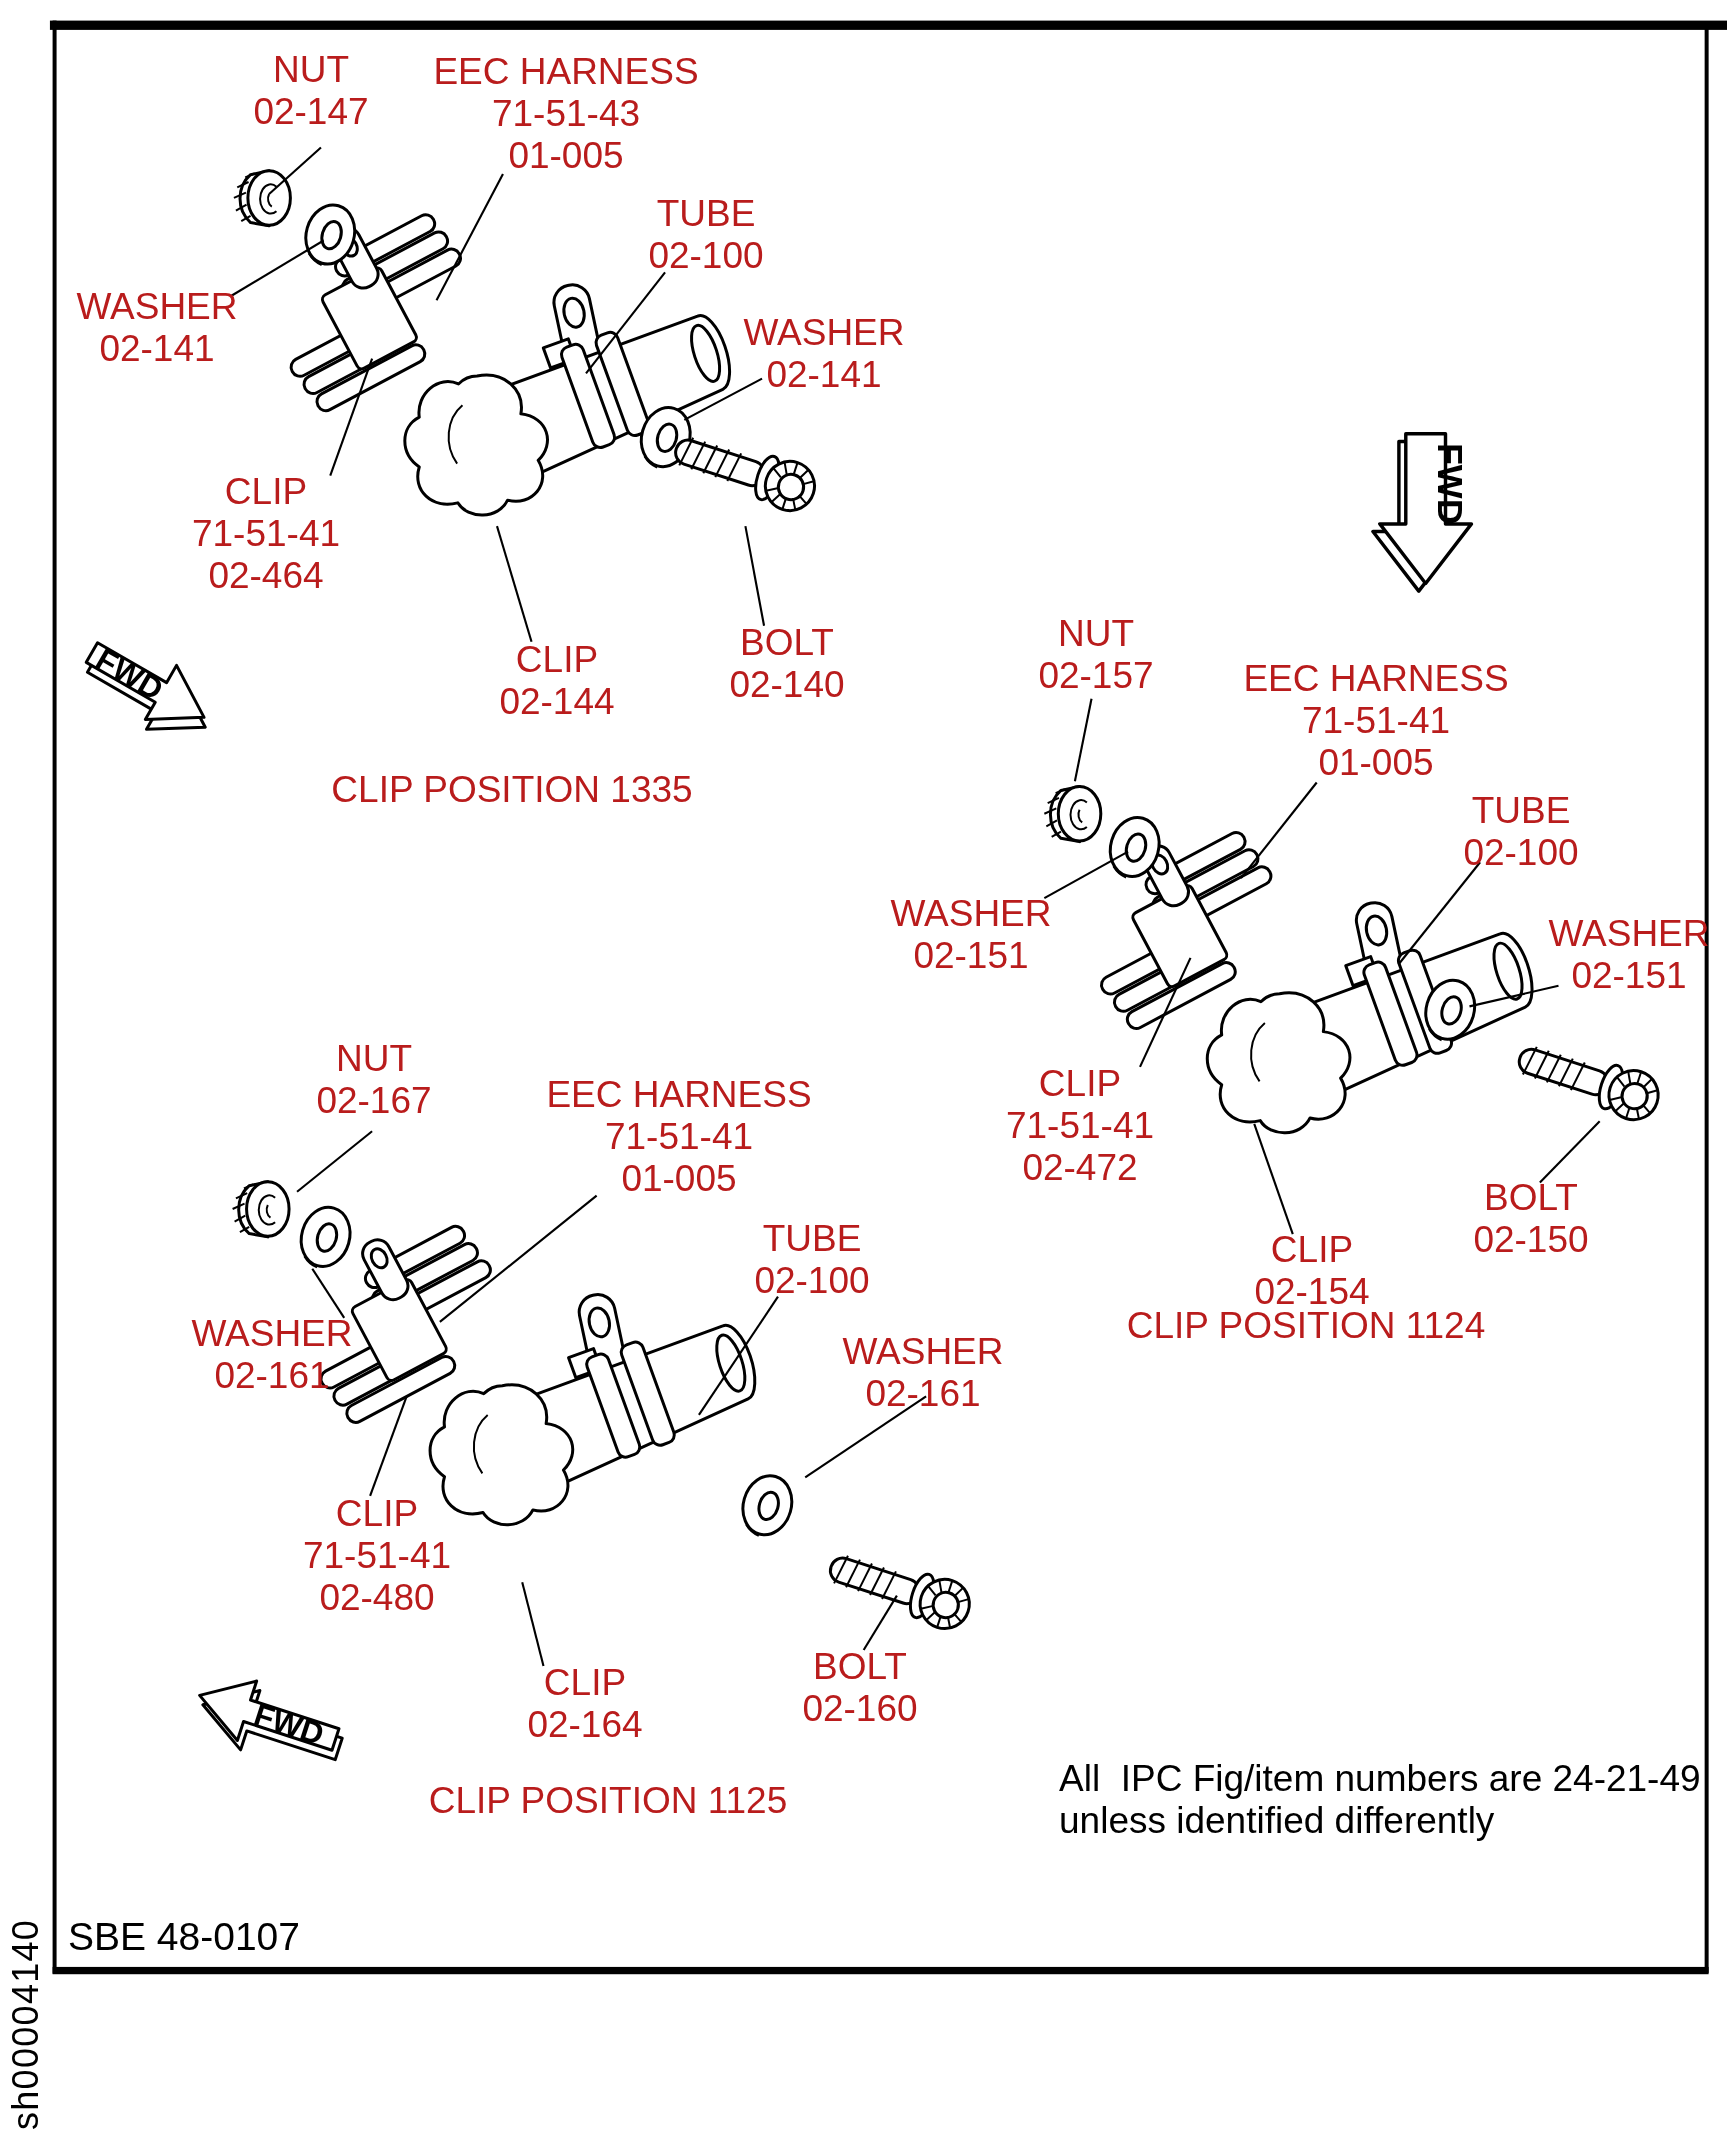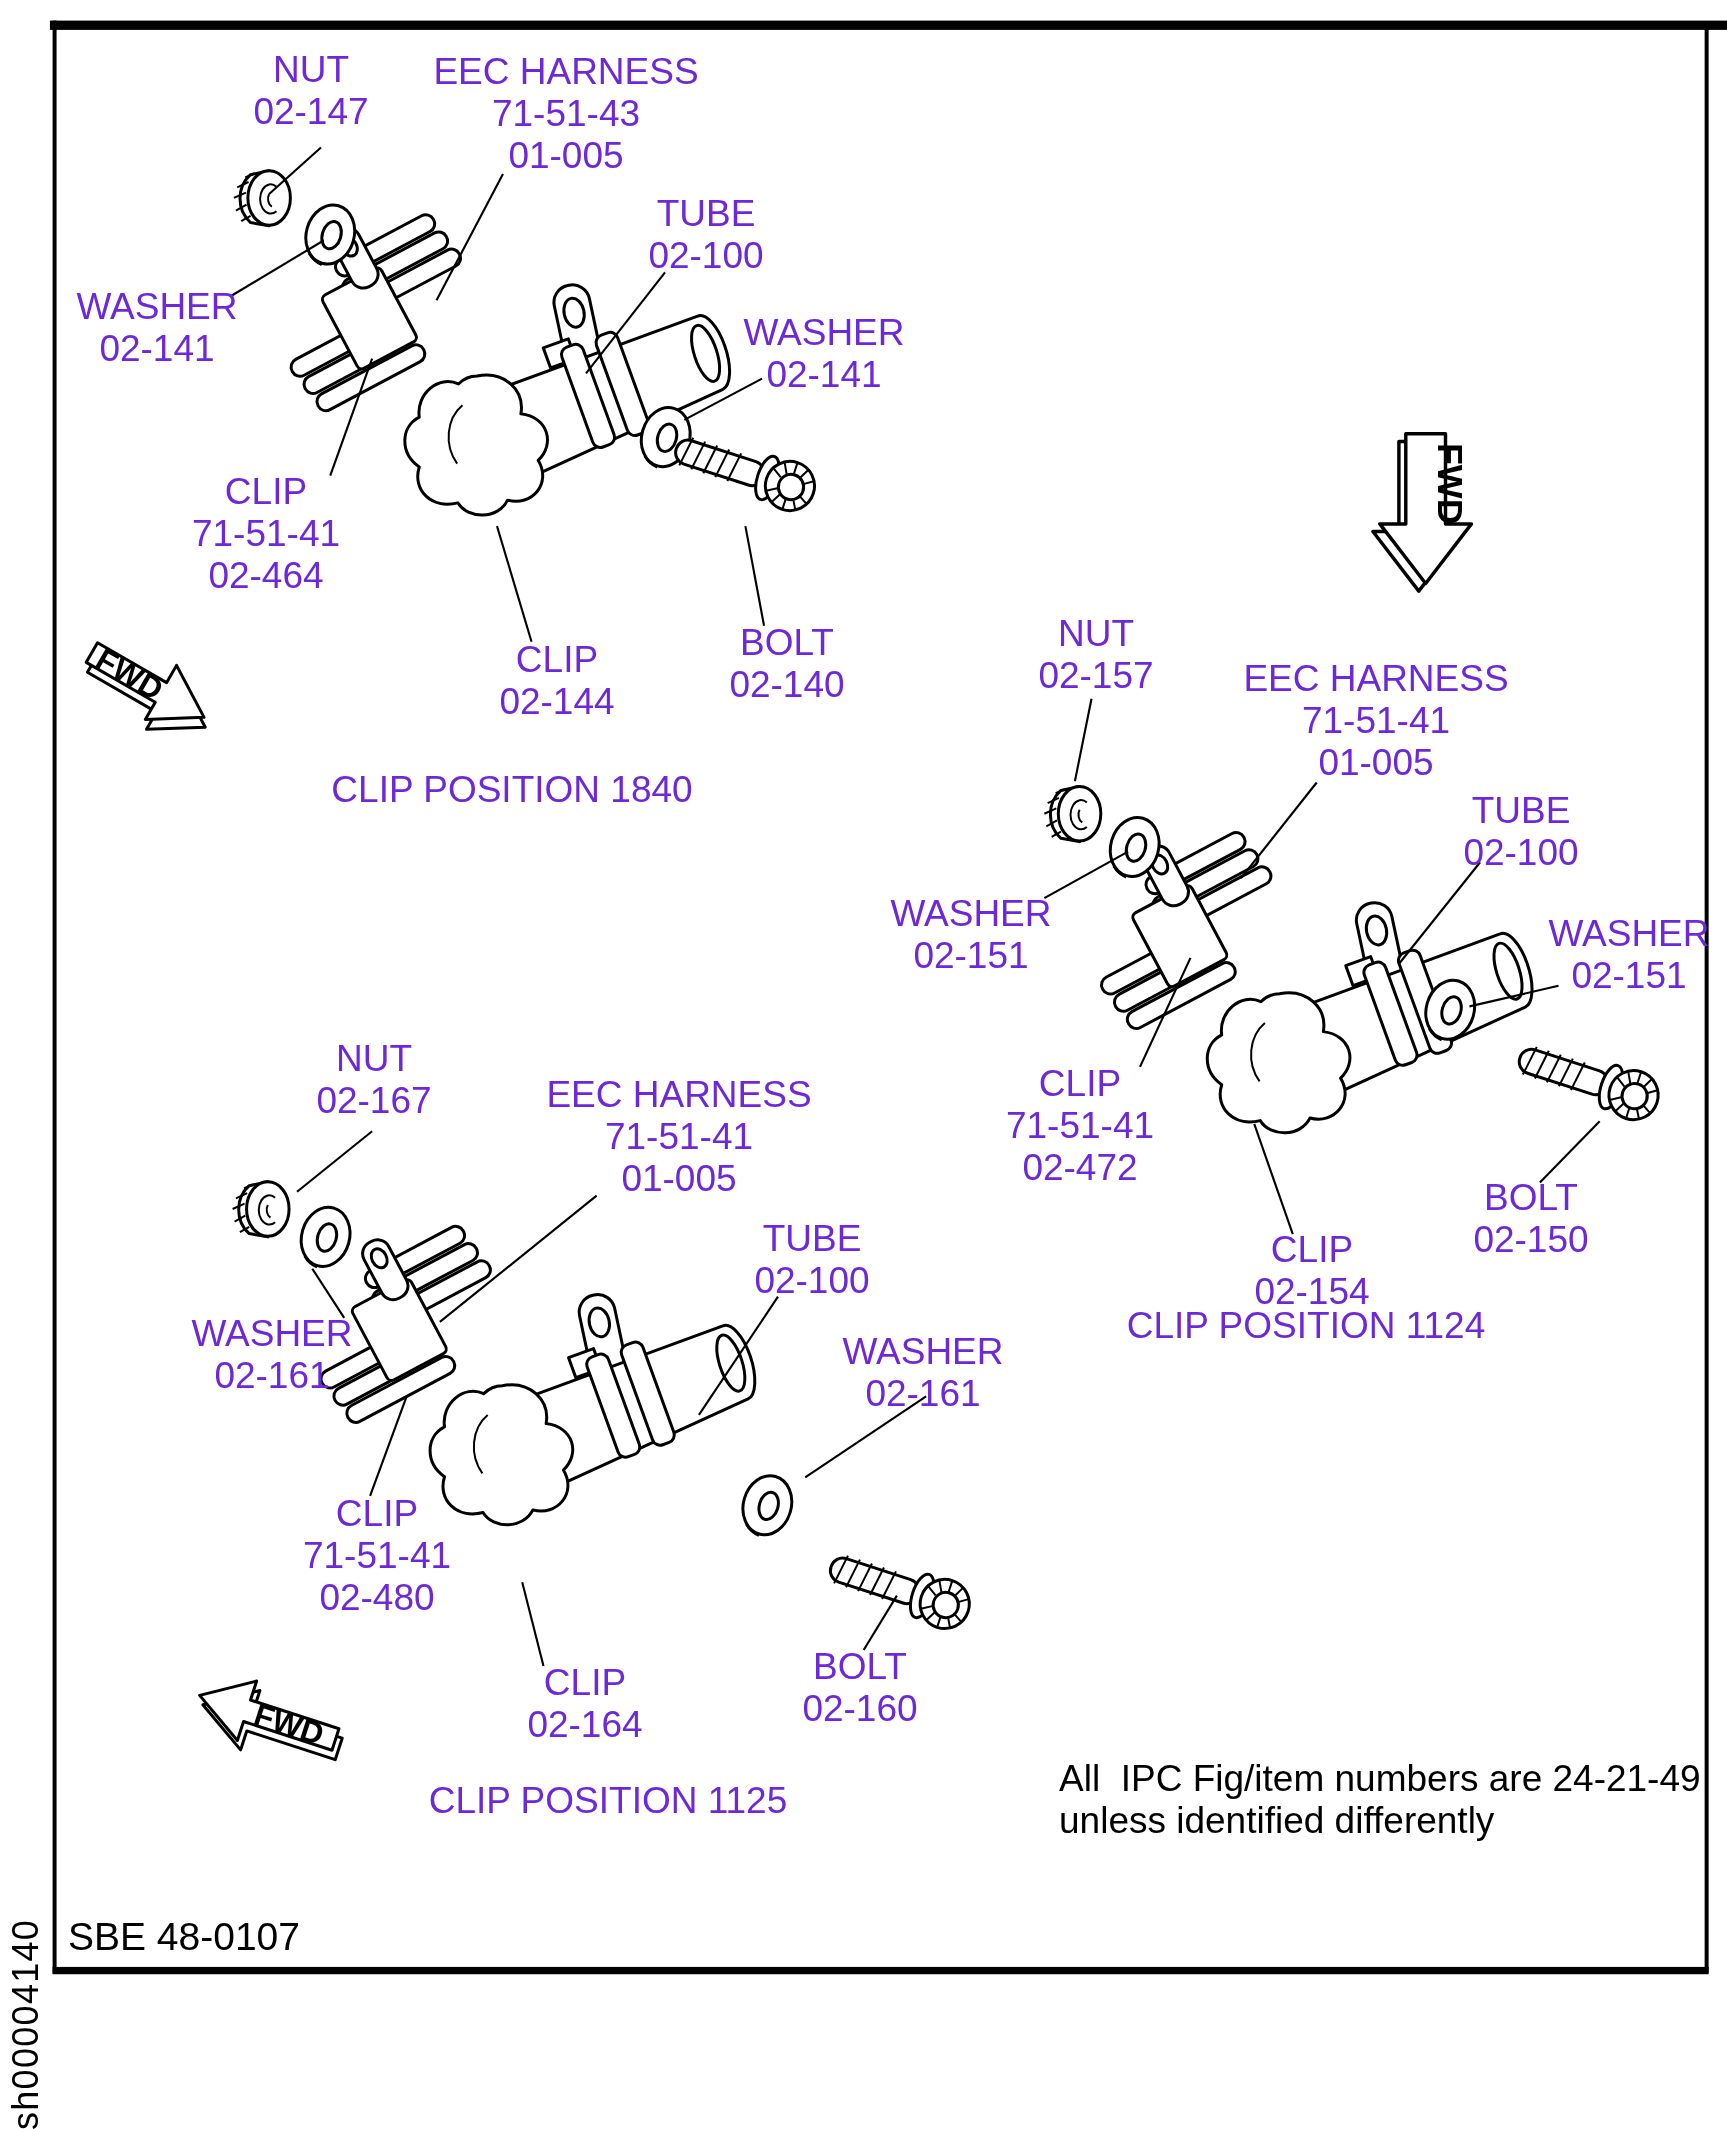--- a/index.html
+++ b/index.html
@@ -1,20 +1,20 @@
 <!DOCTYPE html>
 <html style="font-size:10.6px"><head>
 <meta charset="utf-8">
 <style>
   html,body{margin:0;padding:0;background:#e8e8e8;}
   #page{position:relative;width:1728px;height:2129px;background:#ffffff;overflow:hidden;
         font-family:"Liberation Sans",sans-serif;color:#000;}
   #diagram-svg{position:absolute;left:0;top:0;width:1728px;height:2129px;}
   .part-label{position:absolute;transform:translateX(-50%);text-align:center;
-        font-size:37px;line-height:42px;white-space:pre;color:#6d28d9;}
+        font-size:37px;line-height:42px;white-space:pre;color:#b91c1c;}
   .note{position:absolute;left:1059px;top:1758px;font-size:37px;line-height:42px;white-space:pre;}
   .footer-ref{position:absolute;left:68px;top:1916px;font-size:39px;line-height:41px;}
   .sheet-code{position:absolute;left:5.3px;top:1911px;height:219px;font-size:36px;
         writing-mode:vertical-rl;transform:rotate(180deg);letter-spacing:1.3px;}
   svg *{vector-effect:none;}
   .ink{stroke:#000;fill:#fff;stroke-width:4.5;stroke-linejoin:round;stroke-linecap:round;}
   .leader{stroke:#000;stroke-width:3.2;fill:none;}
   .thin{stroke:#000;stroke-width:3;fill:none;}
   .solid{fill:#000;stroke:none;}
   .fwdtxt{font-family:"Liberation Sans",sans-serif;font-weight:bold;font-size:47px;fill:#000;}
@@ -194,21 +194,21 @@
 02-141</div>
       <div class="part-label" style="left: 157px; top: 286px;">WASHER
 02-141</div>
       <div class="part-label" style="left: 266px; top: 471px;">CLIP
 71-51-41
 02-464</div>
       <div class="part-label" style="left: 557px; top: 639px;">CLIP
 02-144</div>
       <div class="part-label" style="left: 787px; top: 622px;">BOLT
 02-140</div>
-      <div class="part-label caption" style="left: 512px; top: 769px;">CLIP POSITION 1840</div>
+      <div class="part-label caption" style="left: 512px; top: 769px;">CLIP POSITION 1335</div>
       <div class="part-label" style="left: 1096px; top: 613px;">NUT
 02-157</div>
       <div class="part-label" style="left: 1376px; top: 658px;">EEC HARNESS
 71-51-41
 01-005</div>
       <div class="part-label" style="left: 1521px; top: 790px;">TUBE
 02-100</div>
       <div class="part-label" style="left: 1629px; top: 913px;">WASHER
 02-151</div>
       <div class="part-label" style="left: 971px; top: 893px;">WASHER

